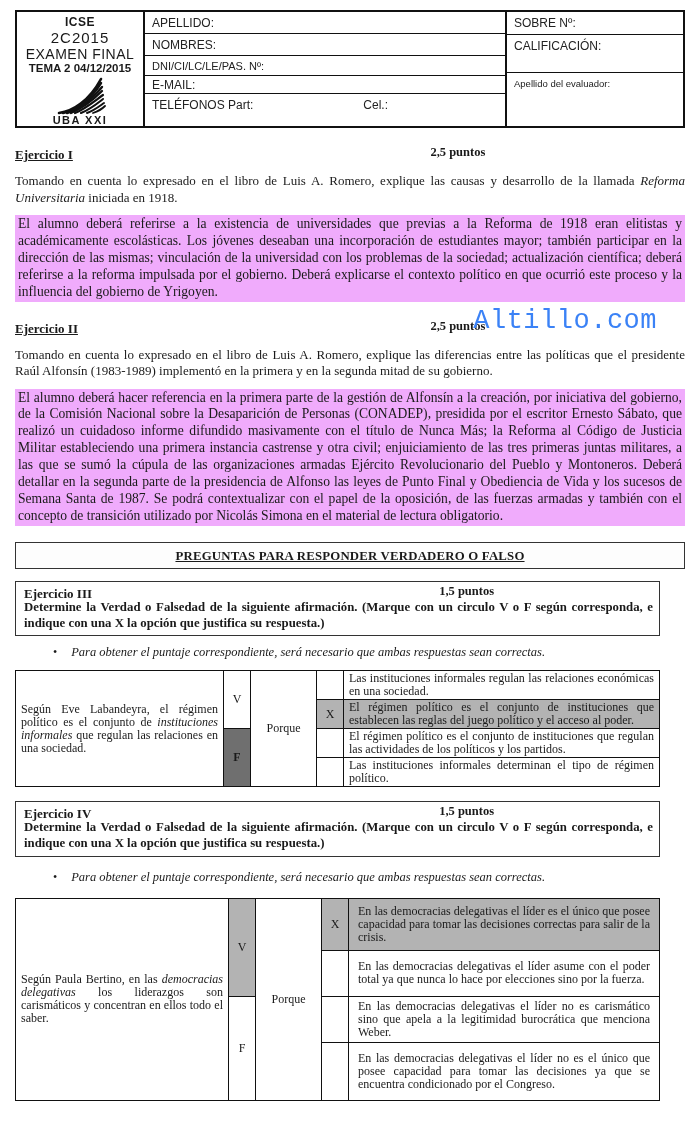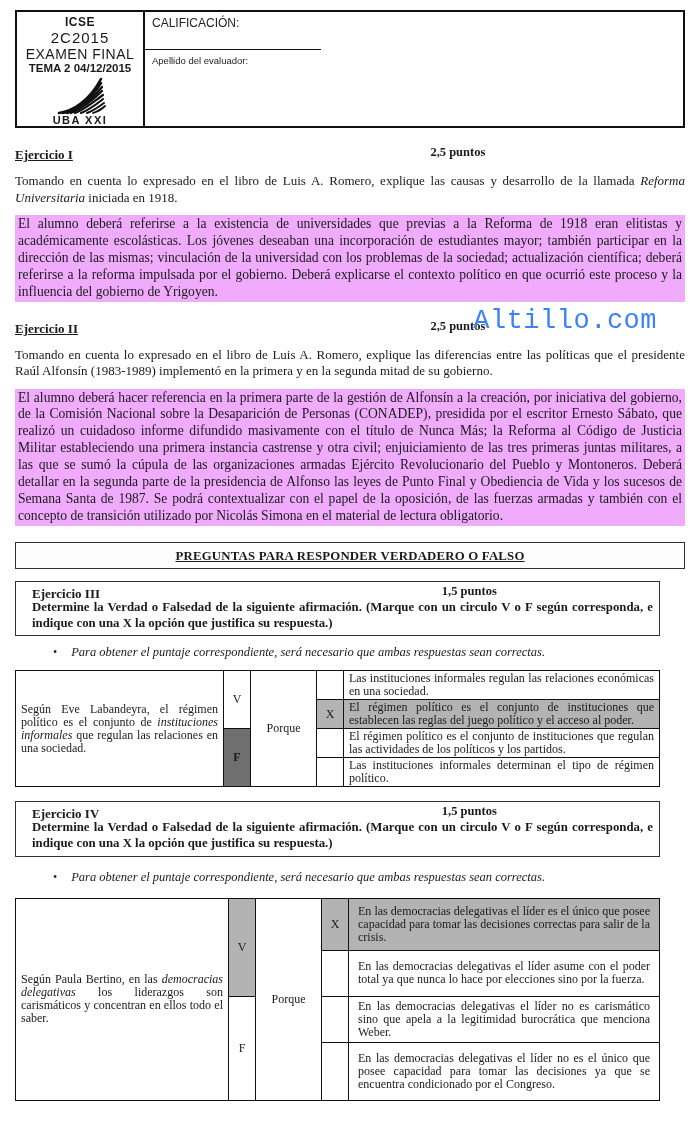--- a/index.html
+++ b/index.html
@@ -77,21 +77,21 @@
   .q-para{
     margin-top:11px;font-size:13px;line-height:16.5px;text-align:justify;
   }
   .a-para{
     margin-top:9px;font-size:13.6px;line-height:16.9px;text-align:justify;
     background:#f0abfc;padding:1px 3px;
   }
   
   .vf-box{
     border:1.5px solid #333;margin-top:12px;
-    padding:2px 6px 4px 16px;width:645px;box-sizing:border-box;
+    padding:2px 6px 4px 8px;width:645px;box-sizing:border-box;
   }
   .vf-box .row1{position:relative;height:16px;}
   .vf-box .instr{
     font-weight:bold;font-size:12.8px;line-height:15.8px;text-align:justify;
   }
   .bullet-row{
     margin:9px 0 0 38px;font-size:12.5px;font-style:italic;
   }
   .bullet-row .dot{font-style:normal;margin-right:14px;font-size:12px;}
   
@@ -134,21 +134,32 @@
             <path d="M17,37 C 29,32 41,22 48,15" stroke-width="2.3"></path>
             <path d="M21,37 C 33,32 43,23 49,19" stroke-width="2.2"></path>
             <path d="M27,37 C 37,33 45,26 49,23" stroke-width="2.1"></path>
             <path d="M33,37 C 41,34 47,29 50,27" stroke-width="2"></path>
             <path d="M39,37 C 45,35 49,32 51,30" stroke-width="1.8"></path>
           </g>
         </svg>
         <div class="logo-text">UBA XXI</div>
       </div>
     </div>
+    <div class="hdr-mid">
+      <div class="frow fr1">APELLIDO:</div>
+      <div class="frow fr2">NOMBRES:</div>
+      <div class="frow fr3">DNI/CI/LC/LE/PAS. Nº:</div>
+      <div class="frow fr4">E-MAIL:</div>
+      <div class="frow fr5">
+        <span>TELÉFONOS Part:</span>
+        <span class="cel">Cel.:</span>
+      </div>
+    </div>
     <div class="hdr-right">
+      <div class="frow rr1">SOBRE Nº:</div>
       <div class="frow rr3">CALIFICACIÓN:</div>
       <div class="frow rr4">Apellido del evaluador:</div>
     </div>
   </div>
 
 
   <div class="ex-head">
     <span class="ex-label">Ejercicio I</span>
     <span class="ex-points">2,5 puntos</span>
   </div>

